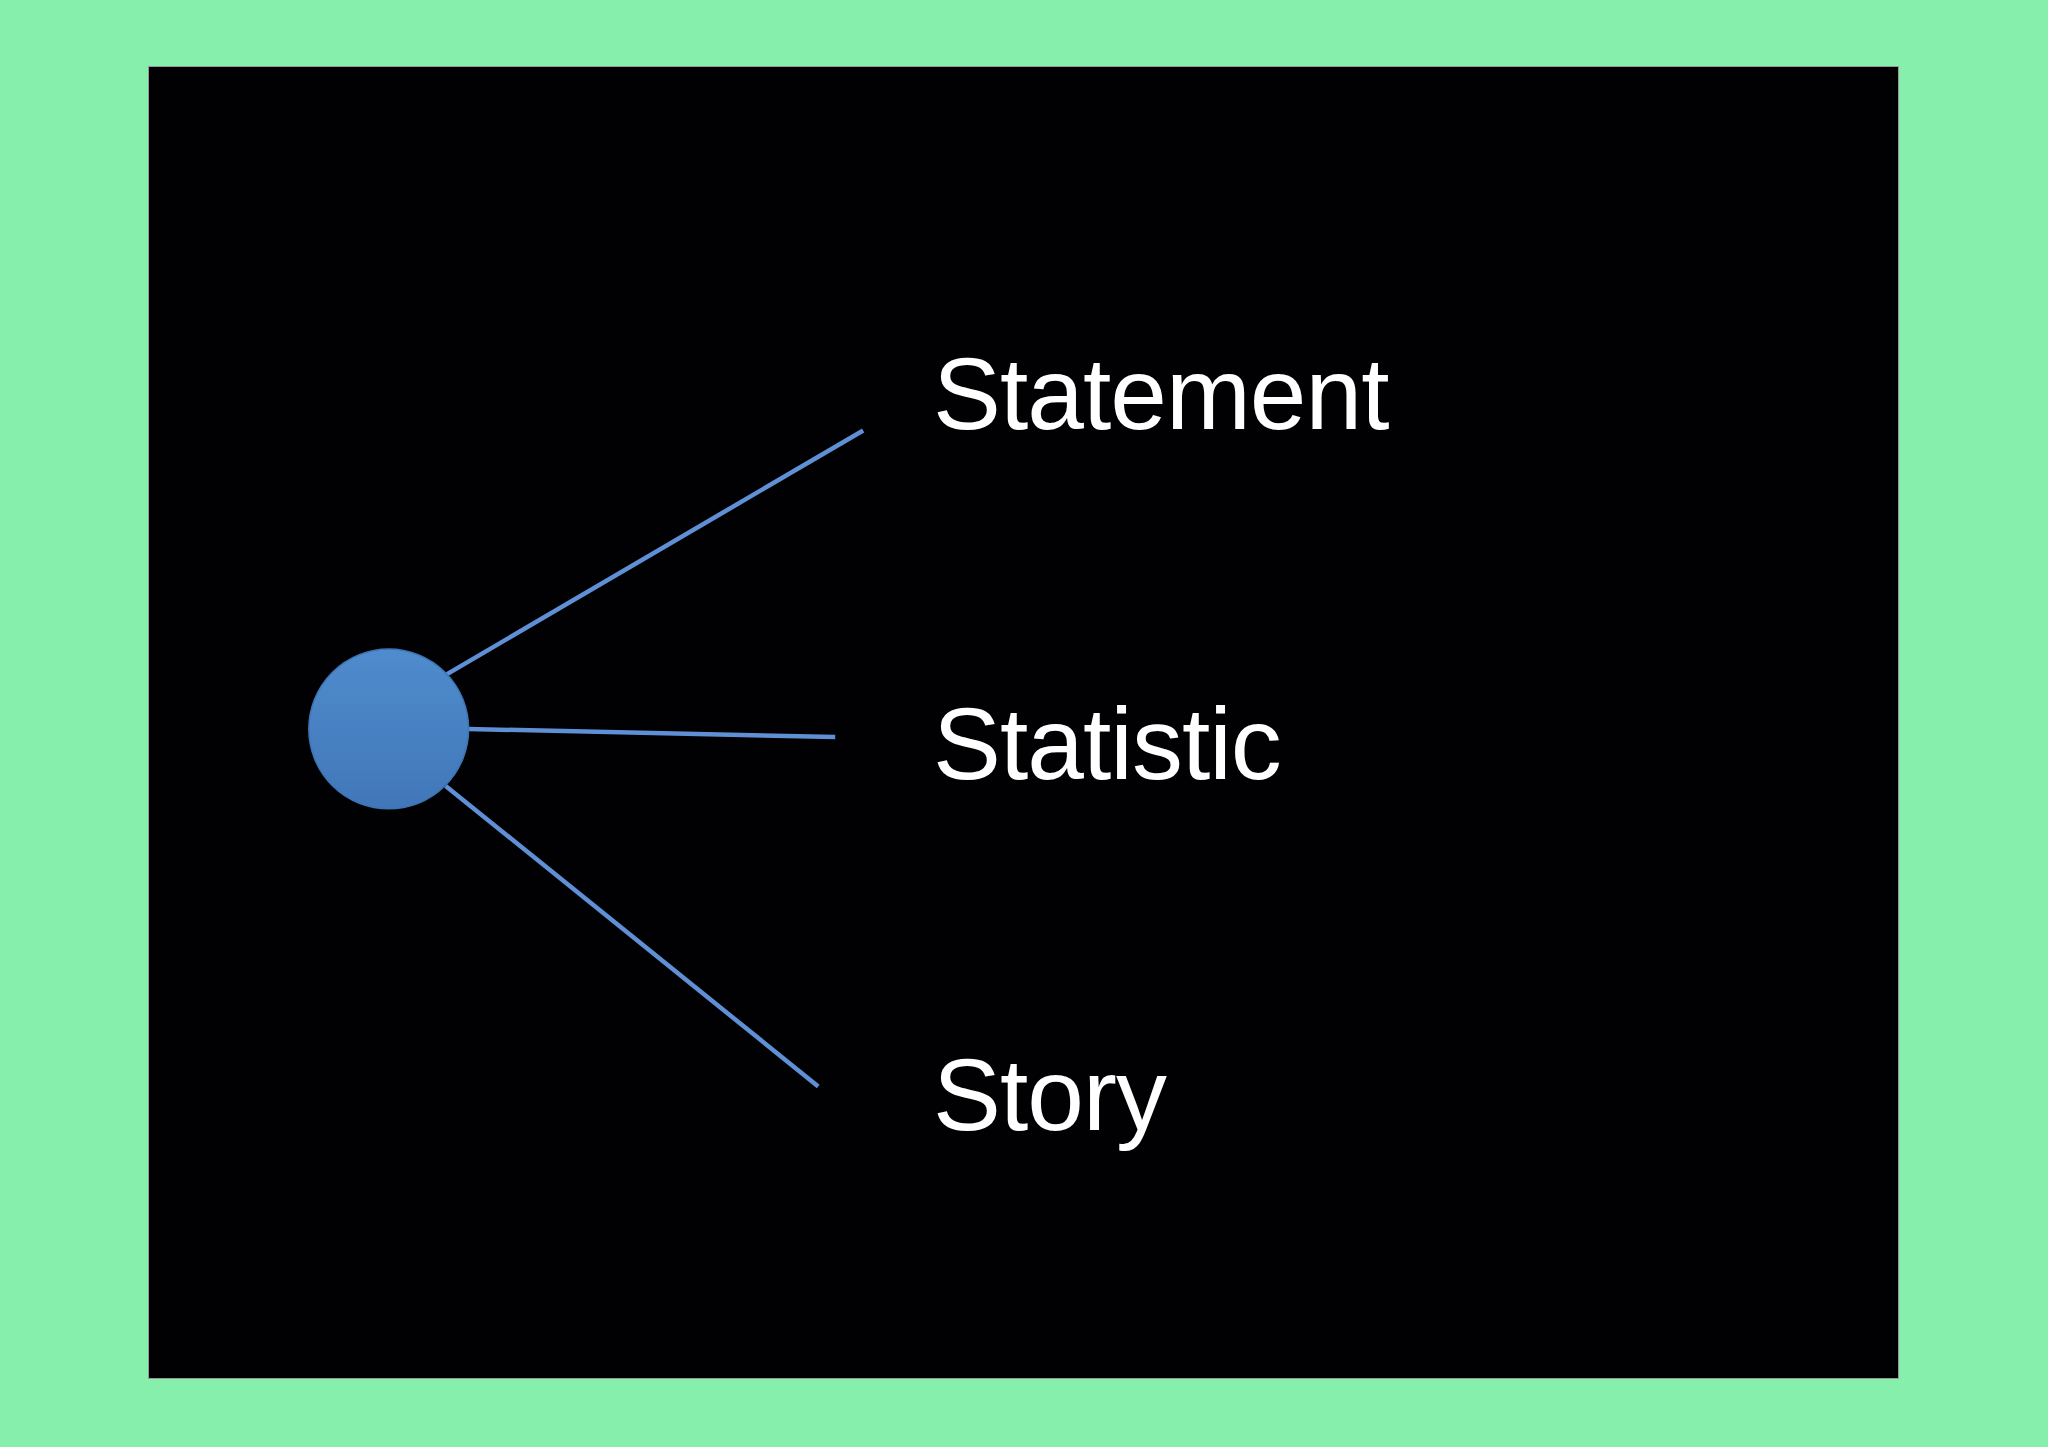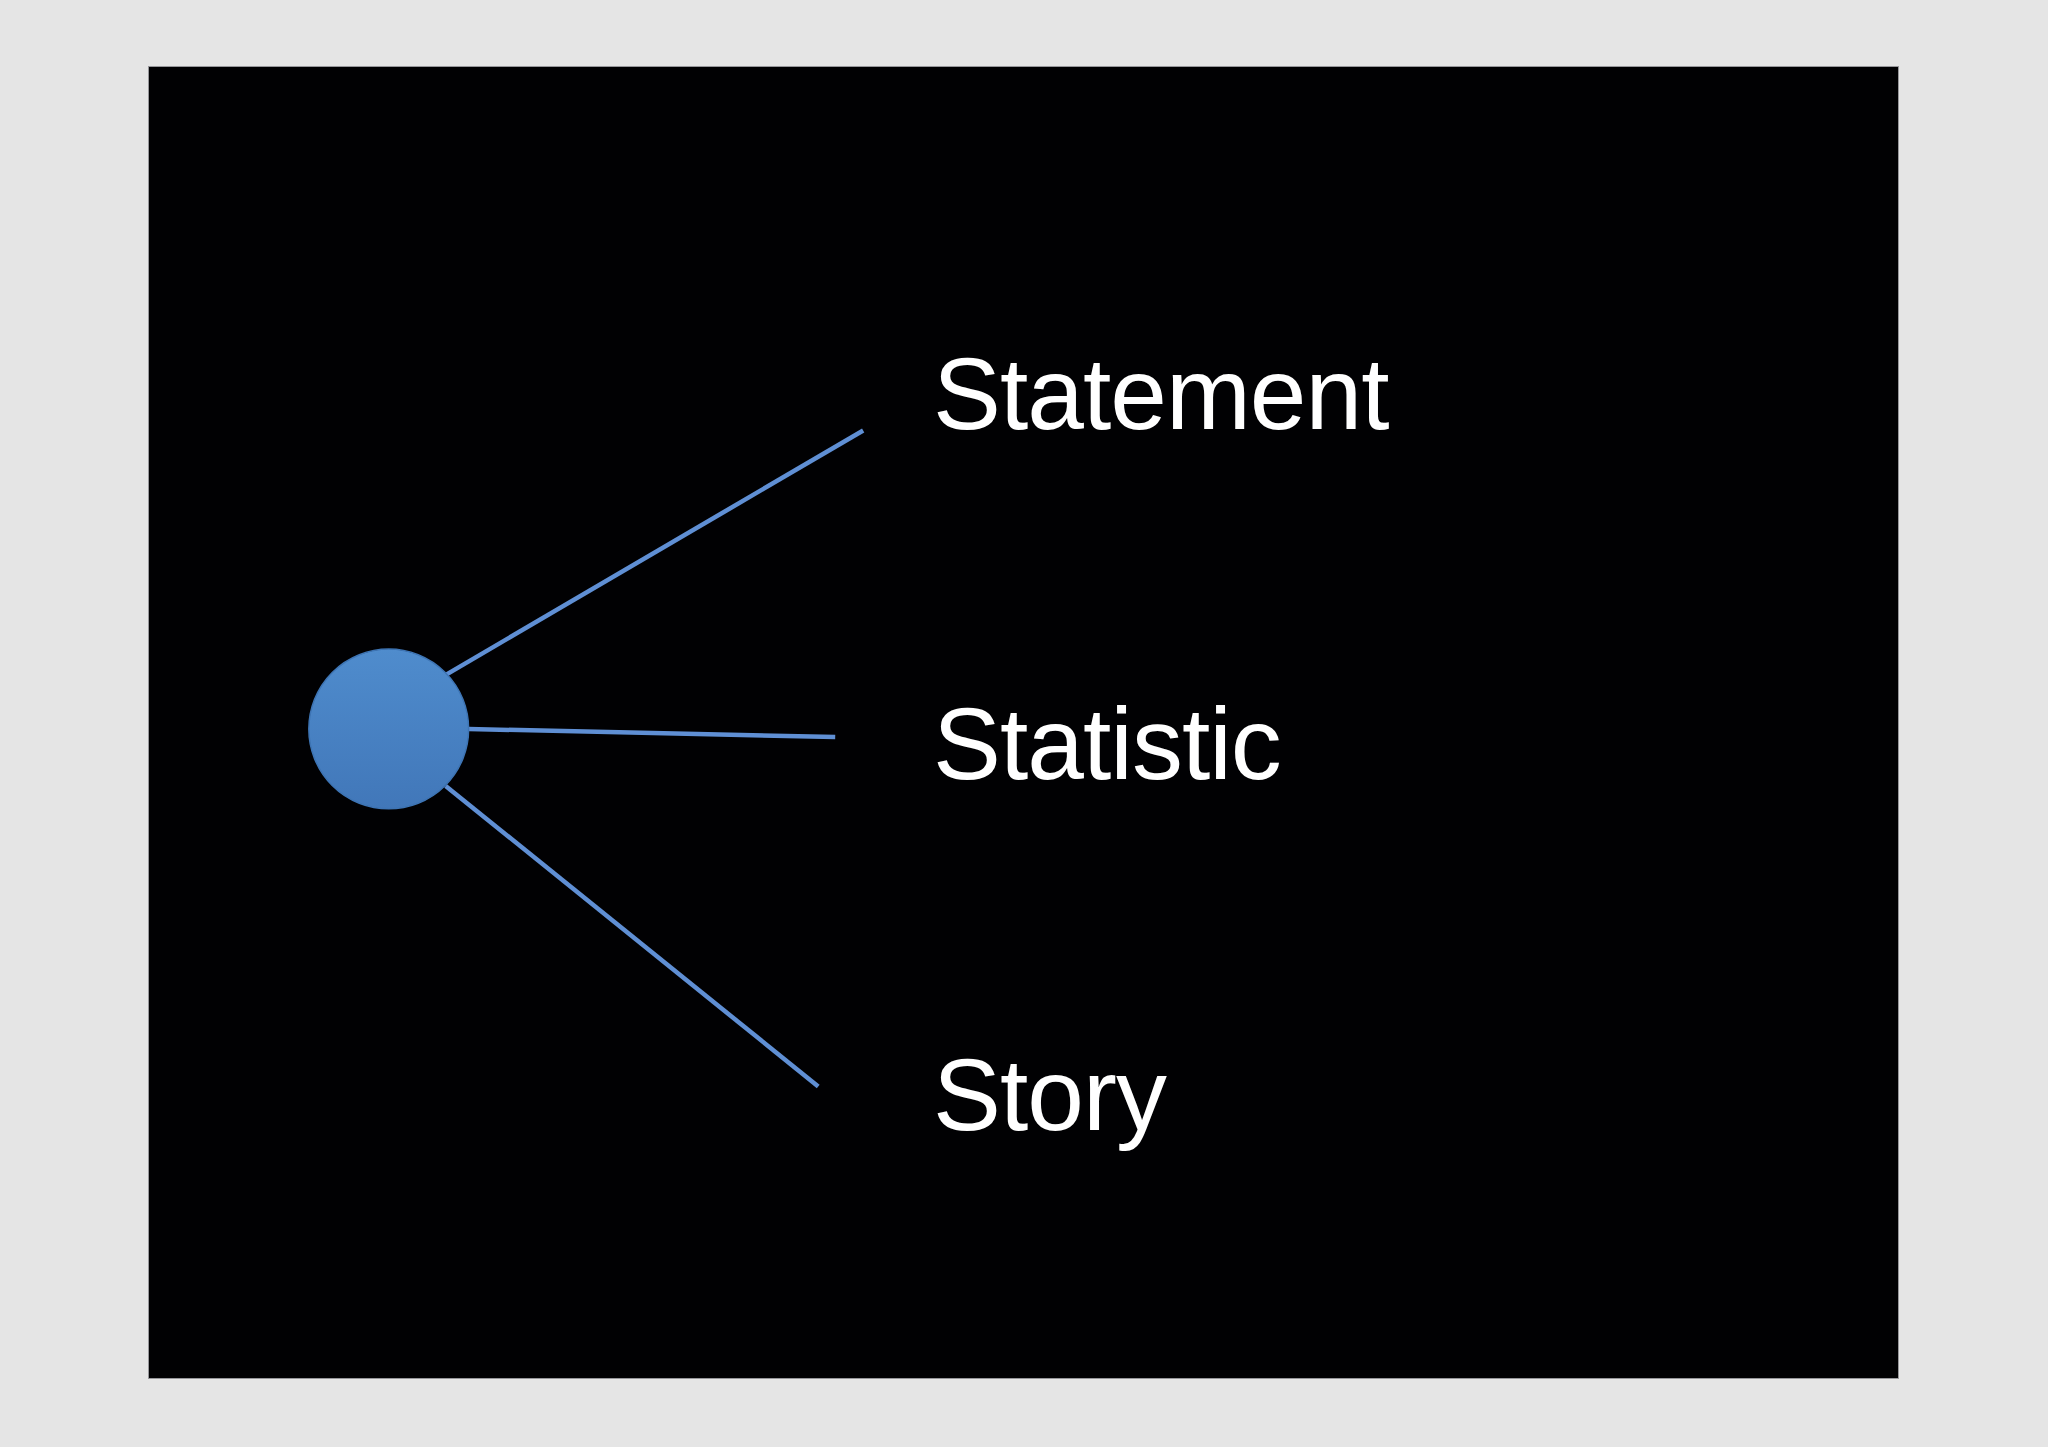--- a/index.html
+++ b/index.html
@@ -8,21 +8,21 @@
     width: 2048px;
     height: 1447px;
     background: #ffffff;
     overflow: hidden;
     font-family: "Liberation Sans", sans-serif;
   }
   .page {
     position: relative;
     width: 2048px;
     height: 1447px;
-    background: #e5e5e5;
+    background: #86efac;
   }
   .slide {
     position: absolute;
     left: 148px;
     top: 66px;
     width: 1751px;
     height: 1313px;
     background: #010103;
     border: 1px solid #97979b;
     box-sizing: border-box;

